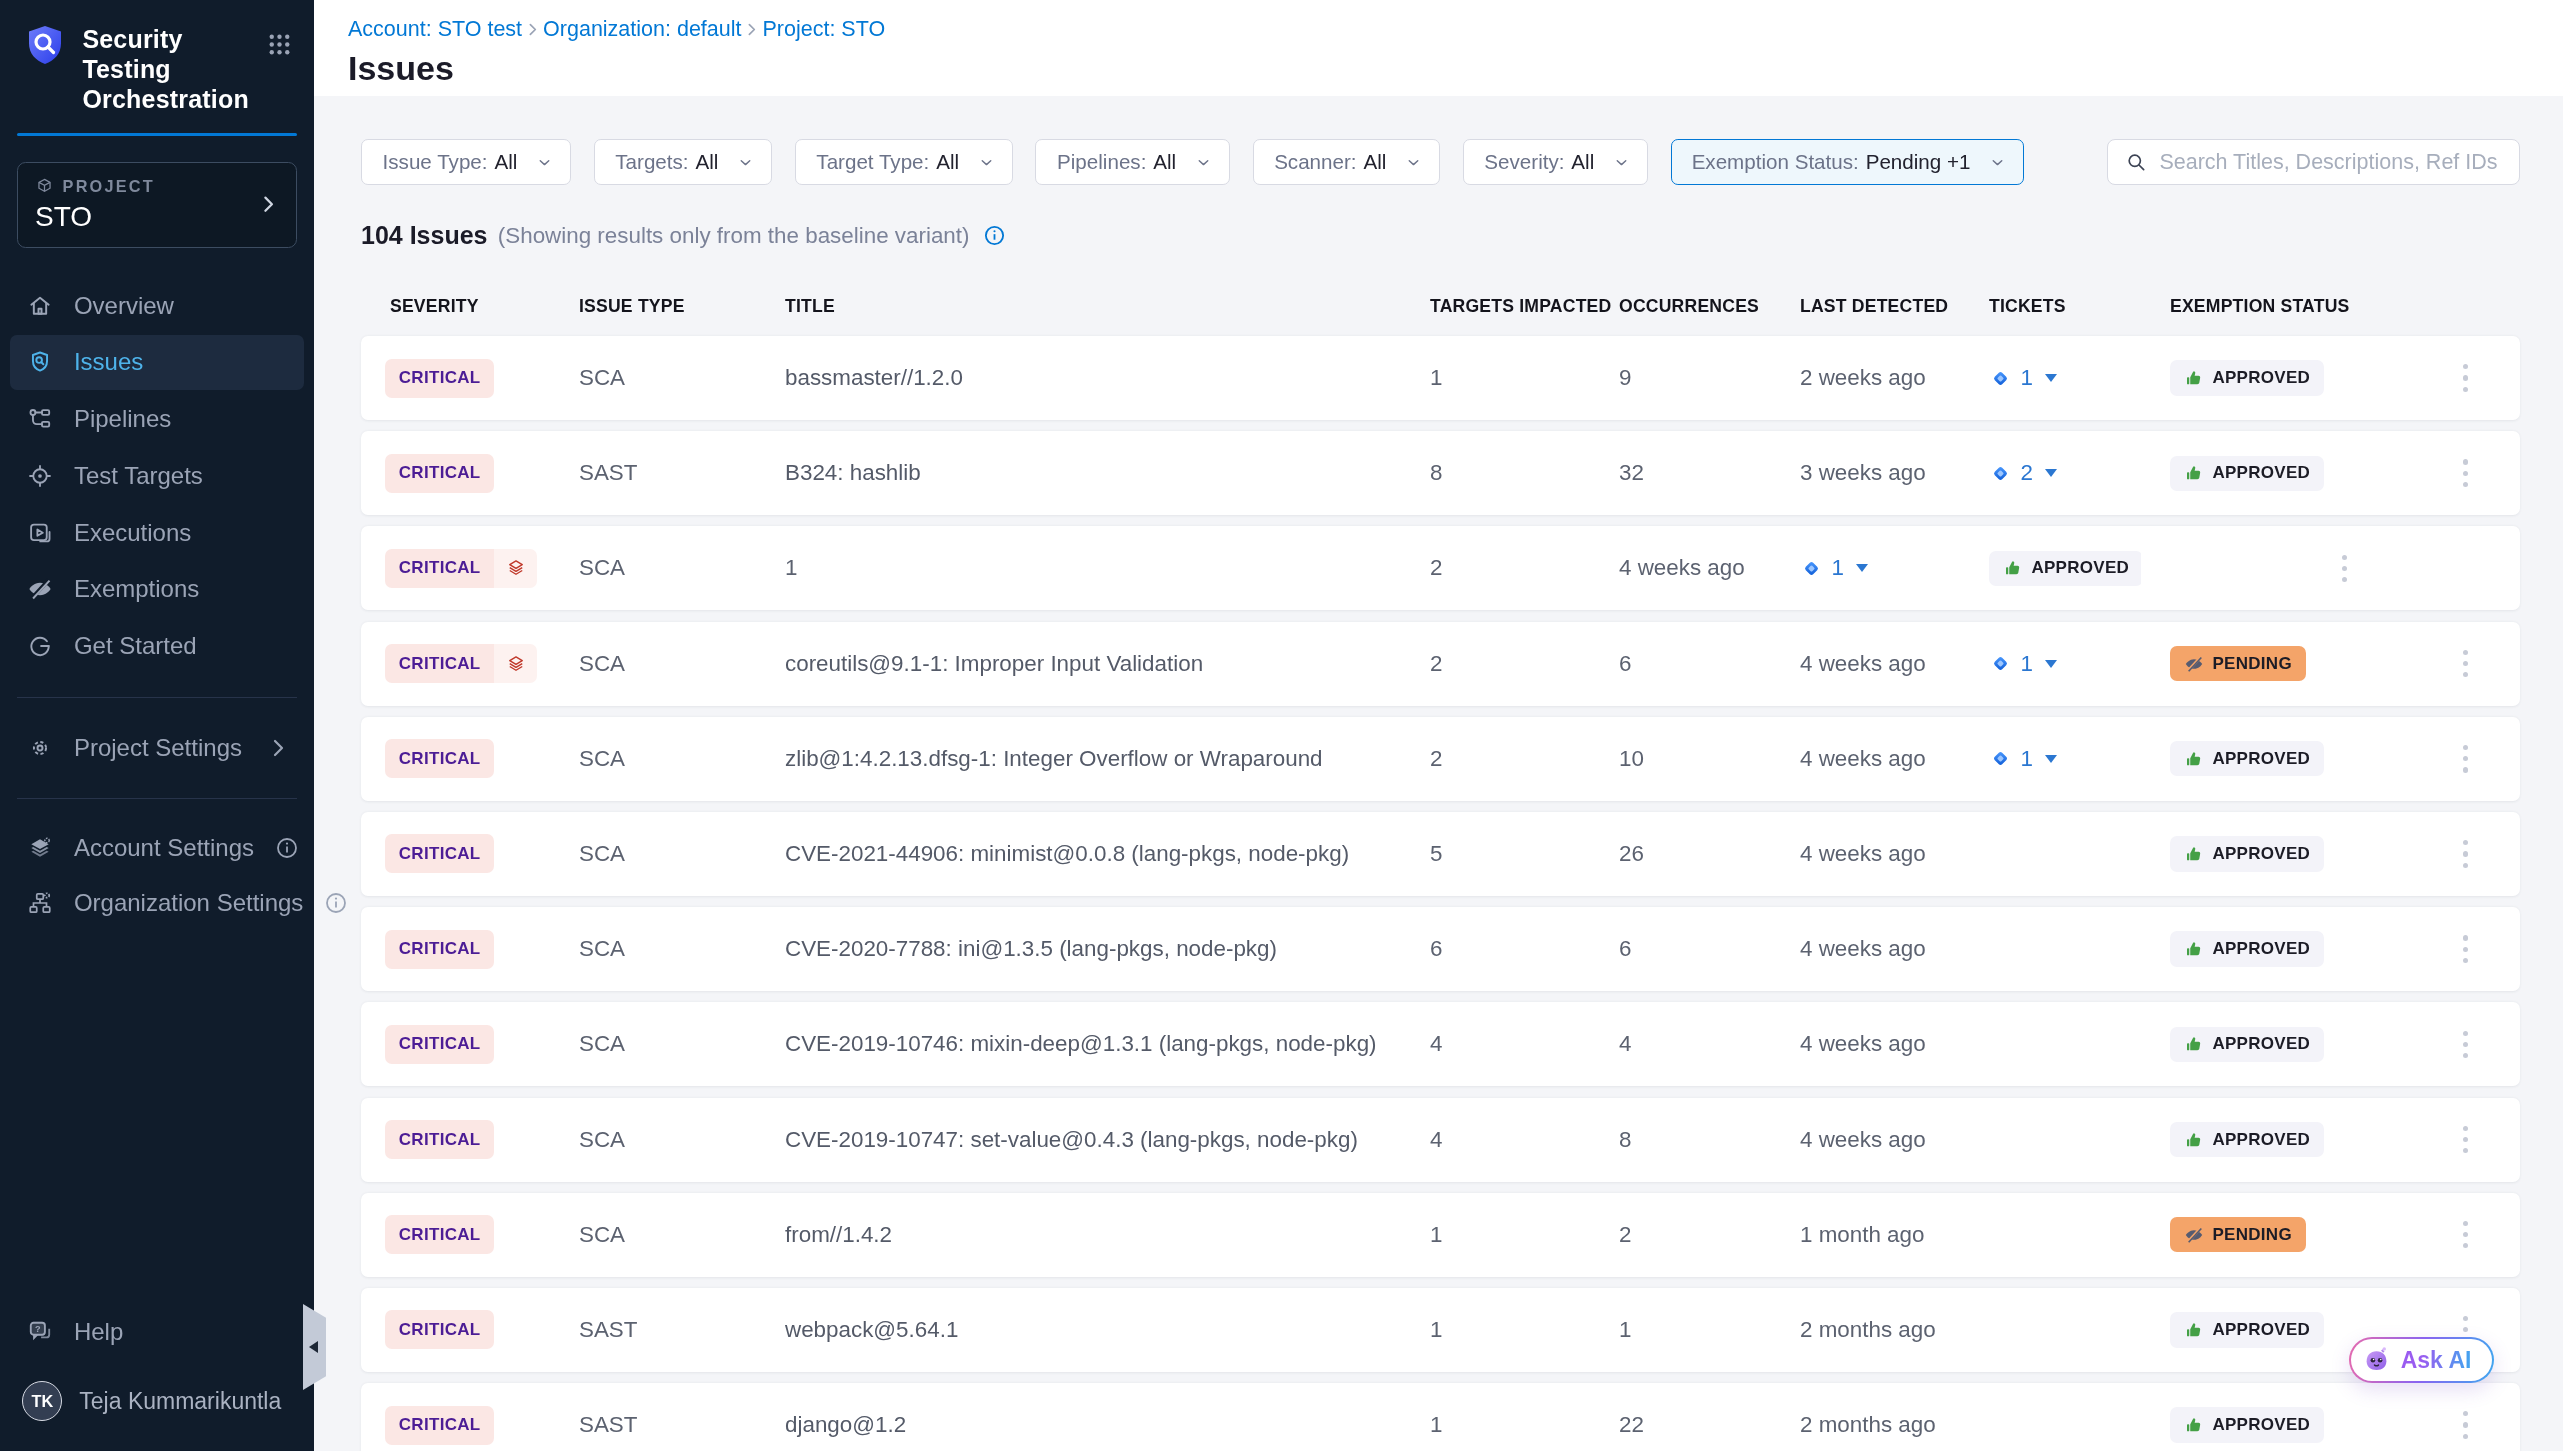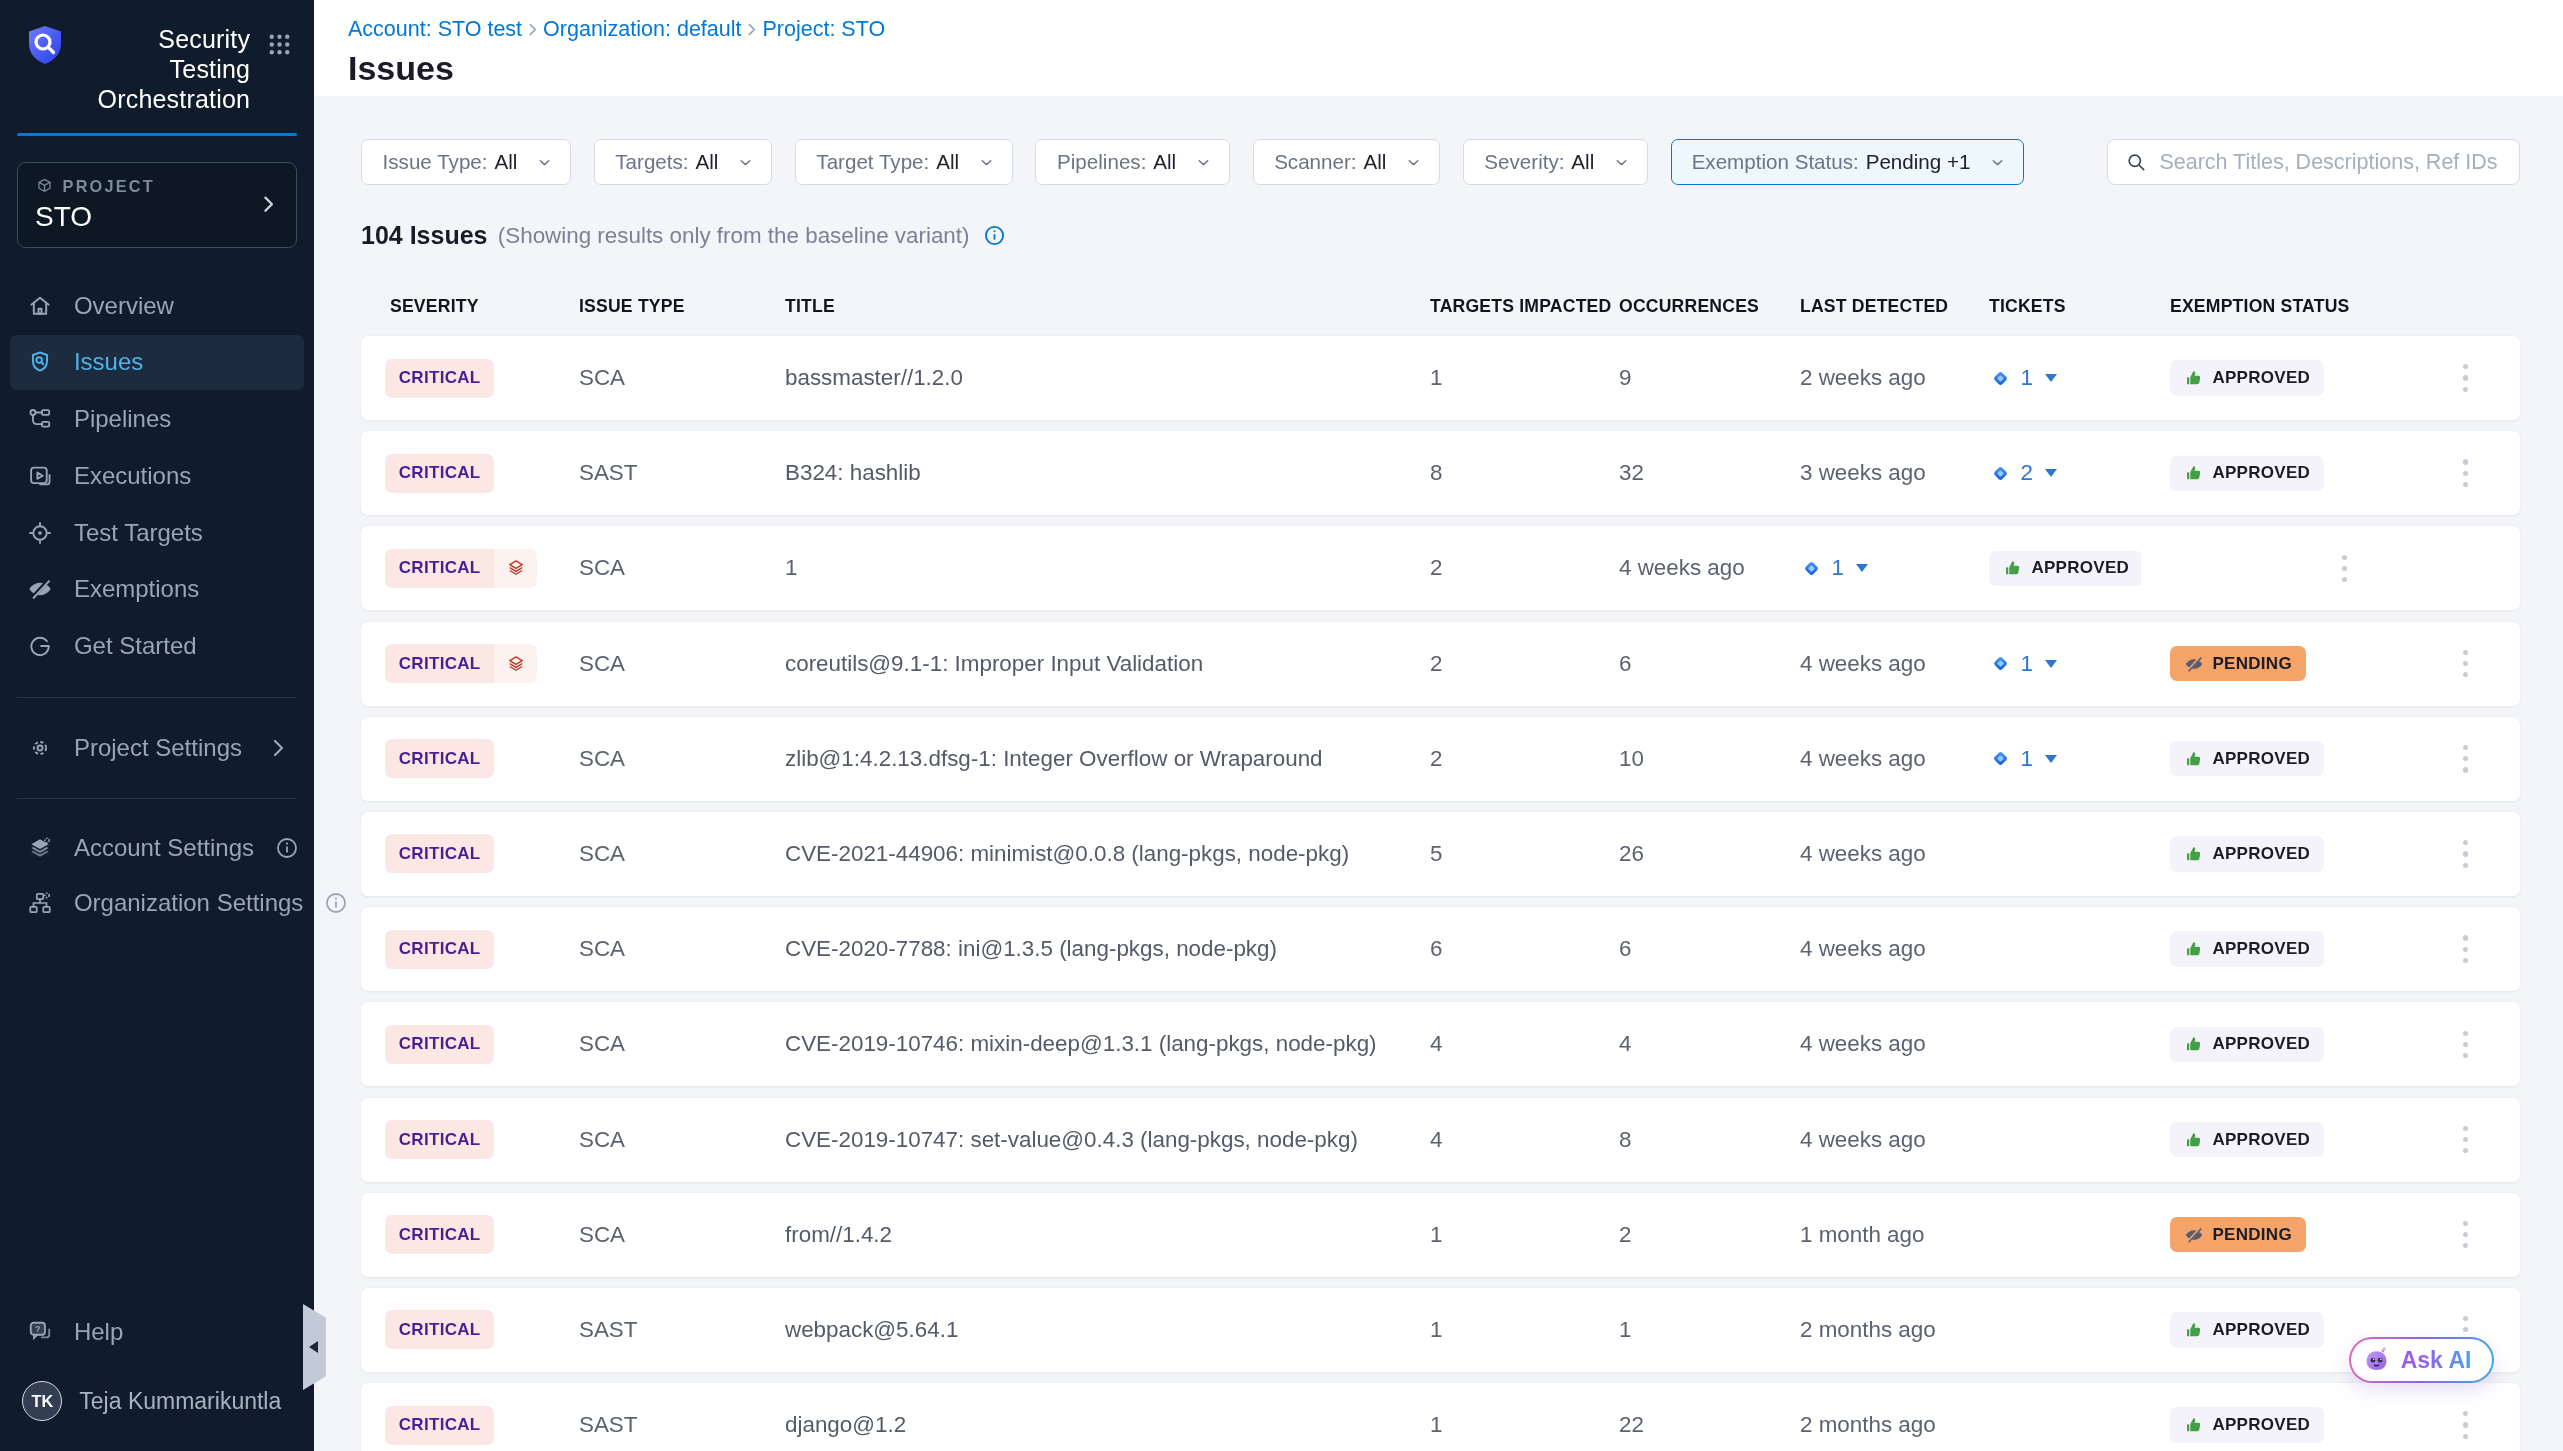--- a/index.html
+++ b/index.html
@@ -3,21 +3,21 @@
 <meta charset="utf-8">
 <style>
   * { margin:0; padding:0; box-sizing:border-box; }
   html,body { width:2563px; height:1452px; font-family:"Liberation Sans",sans-serif; background:#f4f5f8; }
   .app { position:relative; width:2563px; height:1452px; display:flex; overflow:hidden; }
 
   
   .sidebar { width:314px; flex:none; background:#101c2b; display:flex; flex-direction:column; position:relative; z-index:2; }
   .sb-header { display:flex; align-items:flex-start; gap:13.8px; padding:22.4px 19px 15.5px 20.6px; }
   .logo svg { width:48px; height:48px; display:block; }
-  .app-title { flex:1; font-size:25px; font-weight:400; color:#fff; line-height:1.2; letter-spacing:0.2px; padding-top:1.7px;text-align:right; }
+  .app-title { flex:1; font-size:25px; font-weight:700; color:#fff; line-height:1.2; letter-spacing:0.2px; padding-top:1.7px; }
   .grid-btn { padding-top:6.9px; cursor:pointer; }
   .grid-btn svg { width:31px; height:31px; }
   .blue-rule { height:3.4px; background:#0278d5; margin:3.4px 17px 0 17px; border-radius:1.7px; }
 
   .project-card { margin:26px 17px 0 17px; border:0.9px solid #3c4c61; border-radius:8.6px; padding:13.8px 17px; display:flex; align-items:center; background:rgba(0,0,0,.14); cursor:pointer; }
   .project-meta { flex:1; }
   .project-label-row { display:flex; align-items:center; gap:8.6px; }
   .project-label { font-size:16.3px; font-weight:700; letter-spacing:2.2px; color:#7f899c; }
   .project-name { font-size:28px; color:#fff; margin-top:5.2px; font-weight:400; }
   .pc-chev svg { width:22.4px; height:22.4px; }
@@ -181,40 +181,40 @@
               <circle cx="5.5" cy="6" r="2.3"></circle>
               <rect x="13.8" y="3.8" width="6.7" height="4.4" rx="1.2"></rect>
               <rect x="13.8" y="14.6" width="6.7" height="4.4" rx="1.2"></rect>
               <path d="M7.8 6h6M5.5 8.3v4.9c0 2 1.5 3.6 3.5 3.6h4.8"></path>
             </svg>
           </span>
           <span>Pipelines</span>
         </div>
         <div class="nav-item">
           <span class="nav-ic">
-            <svg viewBox="0 0 24 24" fill="none" stroke="currentColor" stroke-width="1.7" stroke-linecap="round" stroke-linejoin="round">
-              <rect x="3.8" y="4.2" width="14.4" height="14.4" rx="2.6"></rect>
-              <path d="M9.6 8.8l5 2.9-5 2.9z"></path>
-              <path d="M20.8 11v6.2a2.6 2.6 0 0 1-2.6 2.6h-6"></path>
-            </svg>
-          </span>
-          <span>Executions</span>
-        </div>
-        <div class="nav-item">
-          <span class="nav-ic">
             <svg viewBox="0 0 24 24" fill="none" stroke="currentColor" stroke-width="1.7" stroke-linecap="round">
               <circle cx="12" cy="12" r="6.2"></circle>
               <circle cx="12" cy="12" r="1.7" fill="currentColor" stroke="none"></circle>
               <line x1="12" y1="2.8" x2="12" y2="5.6"></line>
               <line x1="12" y1="18.4" x2="12" y2="21.2"></line>
               <line x1="2.8" y1="12" x2="5.6" y2="12"></line>
               <line x1="18.4" y1="12" x2="21.2" y2="12"></line>
             </svg>
           </span>
           <span>Test Targets</span>
+        </div>
+        <div class="nav-item">
+          <span class="nav-ic">
+            <svg viewBox="0 0 24 24" fill="none" stroke="currentColor" stroke-width="1.7" stroke-linecap="round" stroke-linejoin="round">
+              <rect x="3.8" y="4.2" width="14.4" height="14.4" rx="2.6"></rect>
+              <path d="M9.6 8.8l5 2.9-5 2.9z"></path>
+              <path d="M20.8 11v6.2a2.6 2.6 0 0 1-2.6 2.6h-6"></path>
+            </svg>
+          </span>
+          <span>Executions</span>
         </div>
         <div class="nav-item">
           <span class="nav-ic">
             <svg viewBox="0 0 24 24">
               <path d="M12 6.2c5.2 0 9 4.1 9.8 5.8-.8 1.7-4.6 5.8-9.8 5.8S3 13.7 2.2 12C3 10.3 6.8 6.2 12 6.2z" fill="currentColor"></path>
               <line class="slashbg" x1="4.6" y1="20.4" x2="19.8" y2="3.8" stroke-width="3.6"></line>
               <line x1="5.6" y1="20.8" x2="20.8" y2="4.2" stroke="currentColor" stroke-width="1.8"></line>
             </svg>
           </span>
           <span>Exemptions</span>

